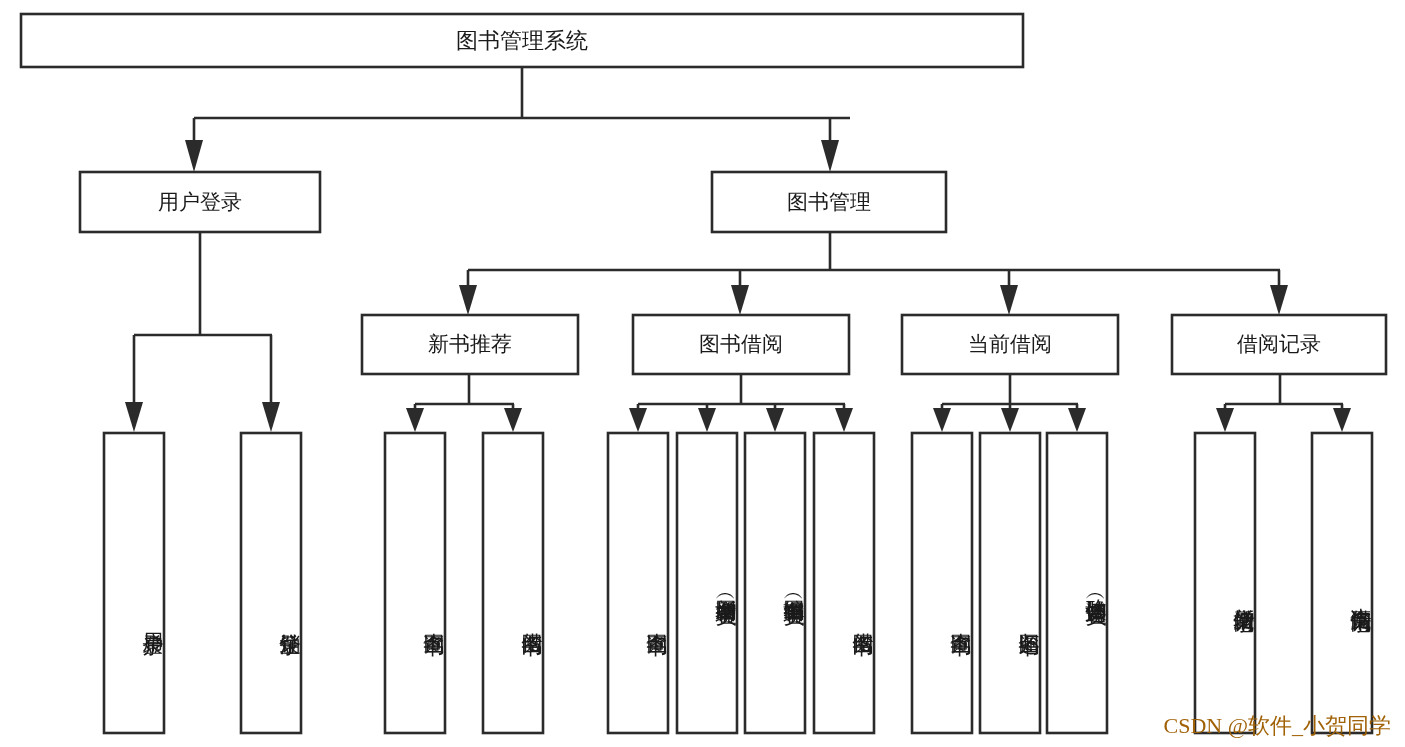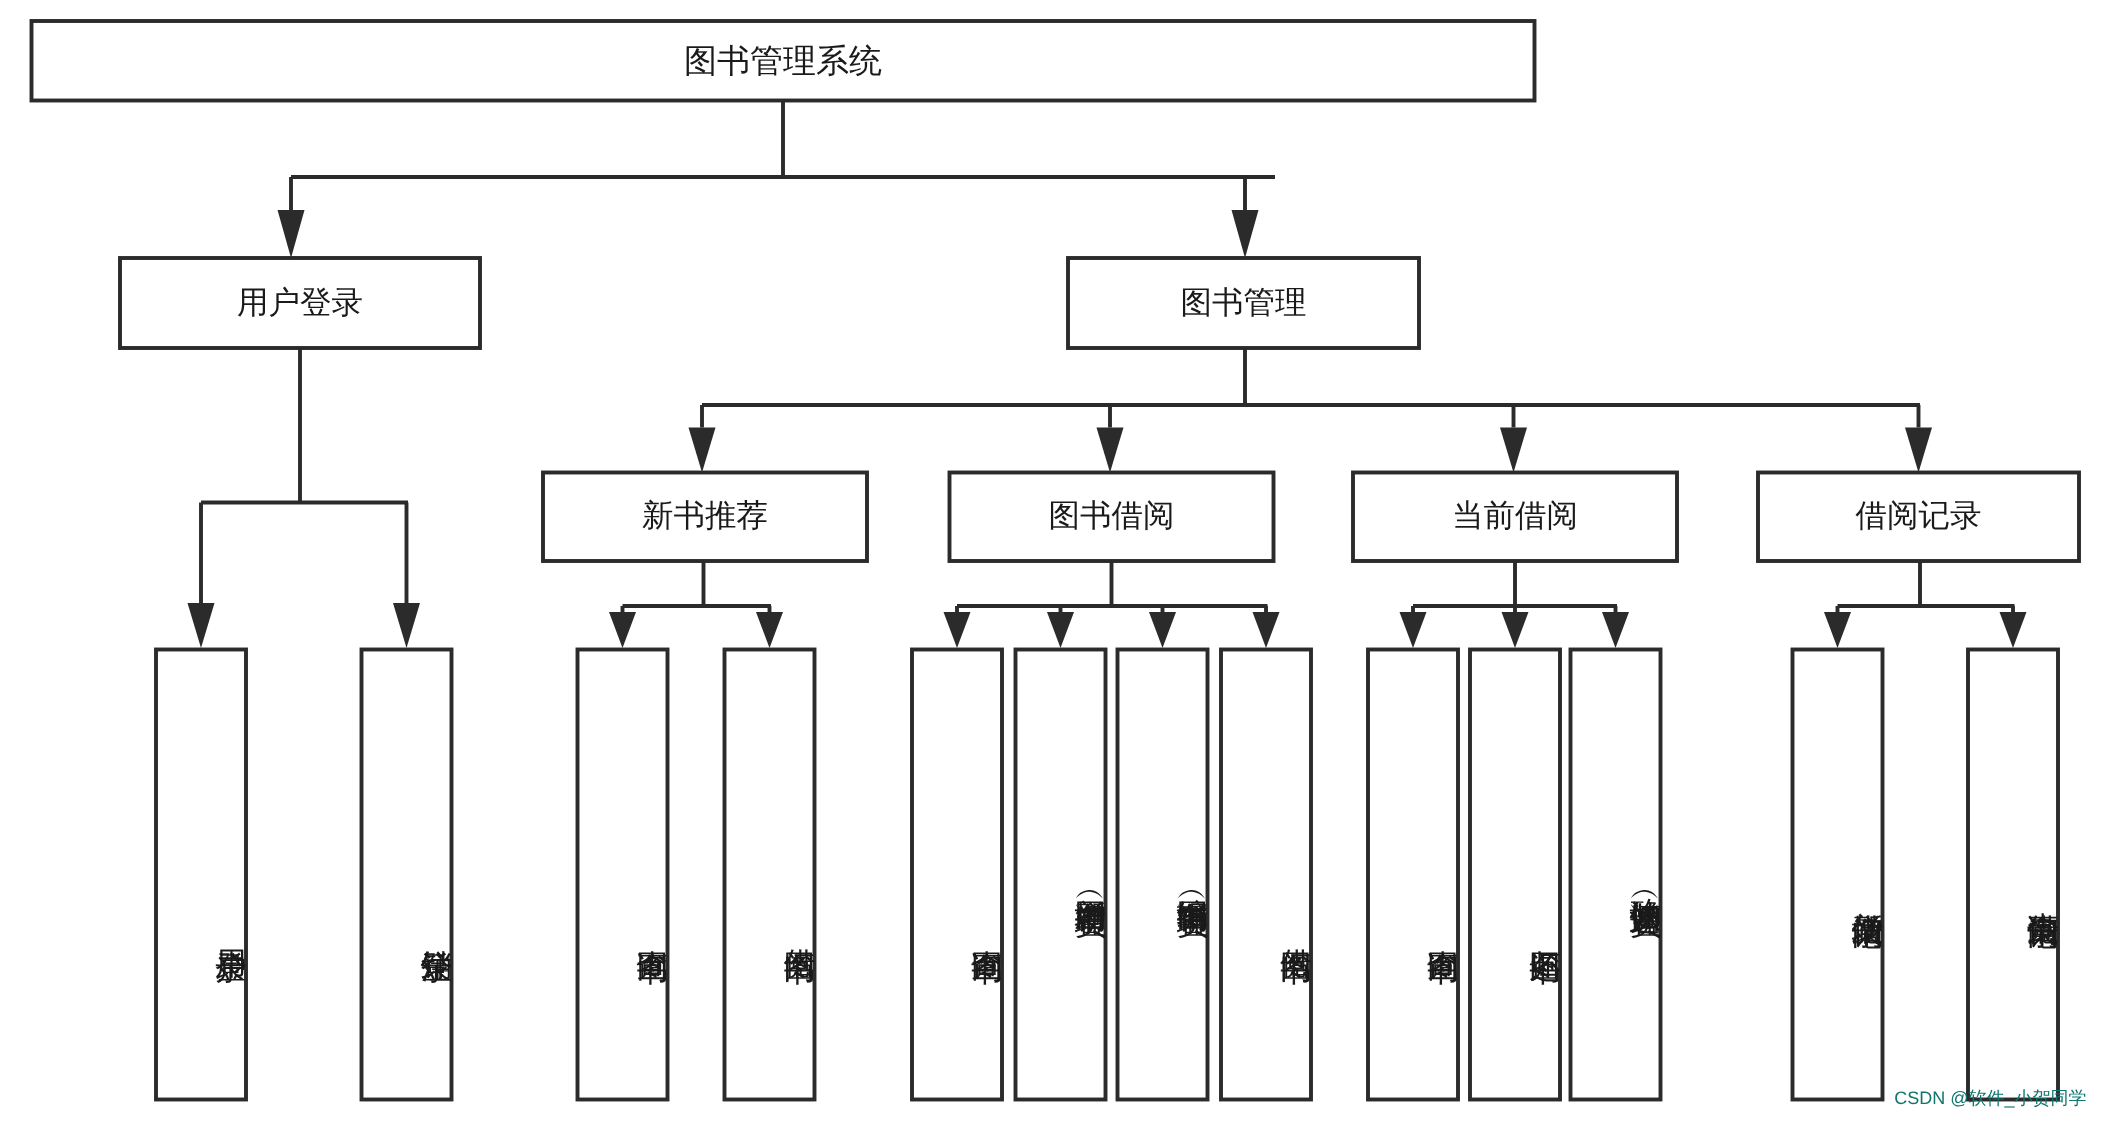--- a/index.html
+++ b/index.html
@@ -67,23 +67,23 @@
     white-space: nowrap;
     pointer-events: none;
     display: flex;
     align-items: flex-start;
     justify-content: center;
   }
   .watermark {
     position: absolute;
     right: 14px;
     bottom: 6px;
-    font-family: Liberation Sans, sans-serif;
-    font-size: 12px;
-    color: #0f766e;
+    font-family: Liberation Serif, serif;
+    font-size: 22px;
+    color: #a16207;
     white-space: nowrap;
   }
 </style>
 </head>
 <body>
 
 <div id="diagram-root">
 
   <svg class="diagram-canvas" viewBox="0 0 1405 747">
 

